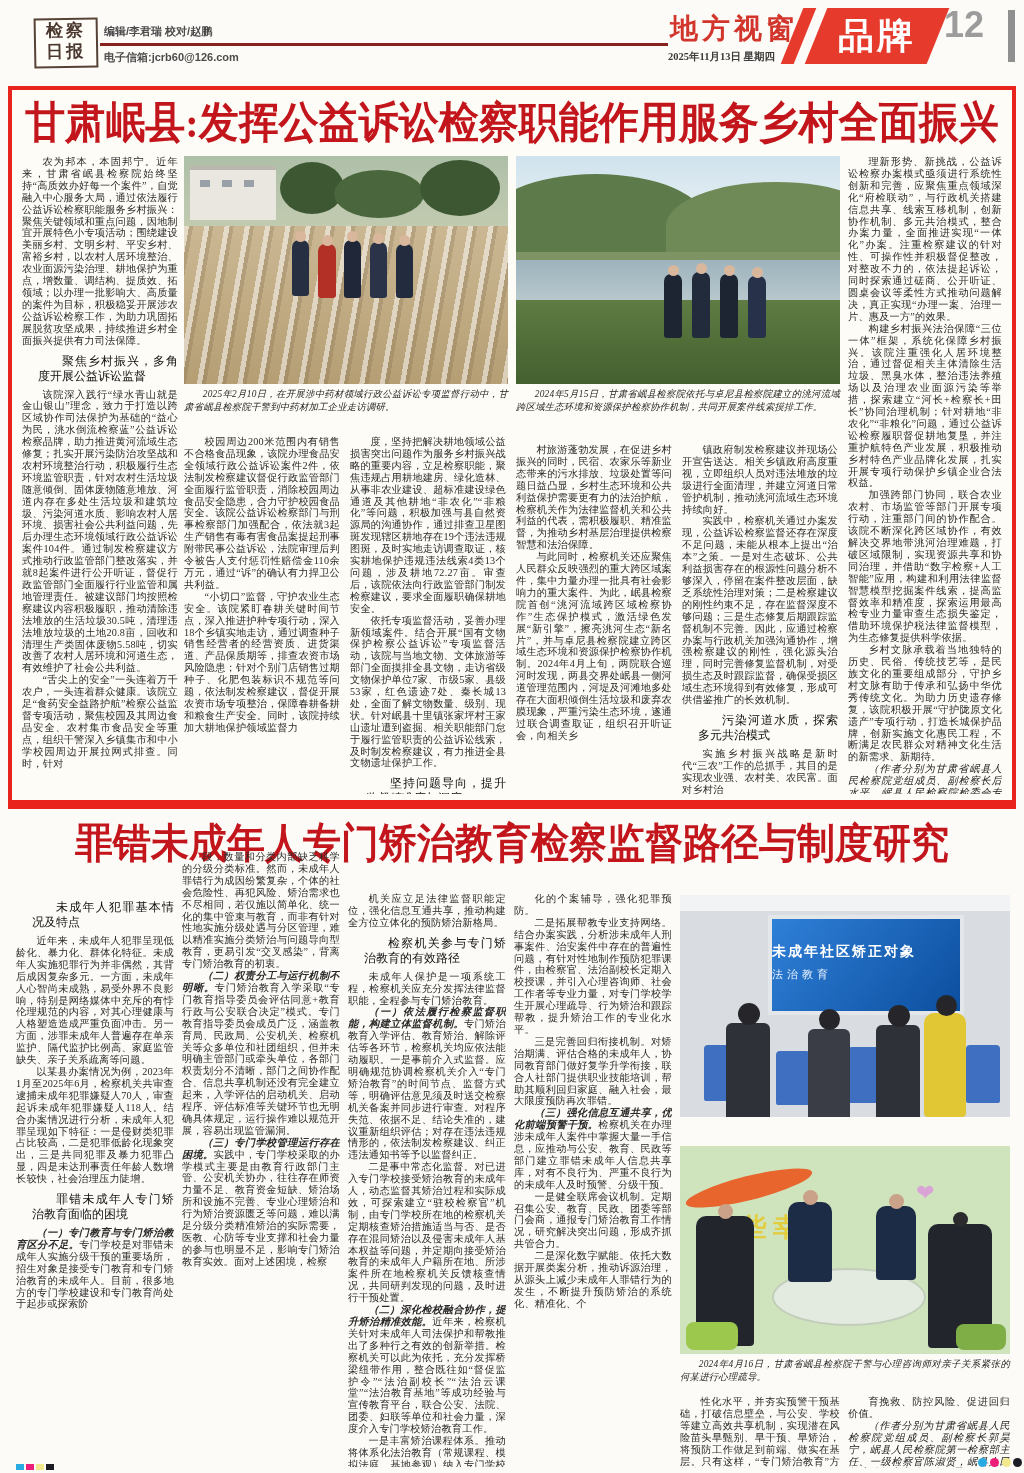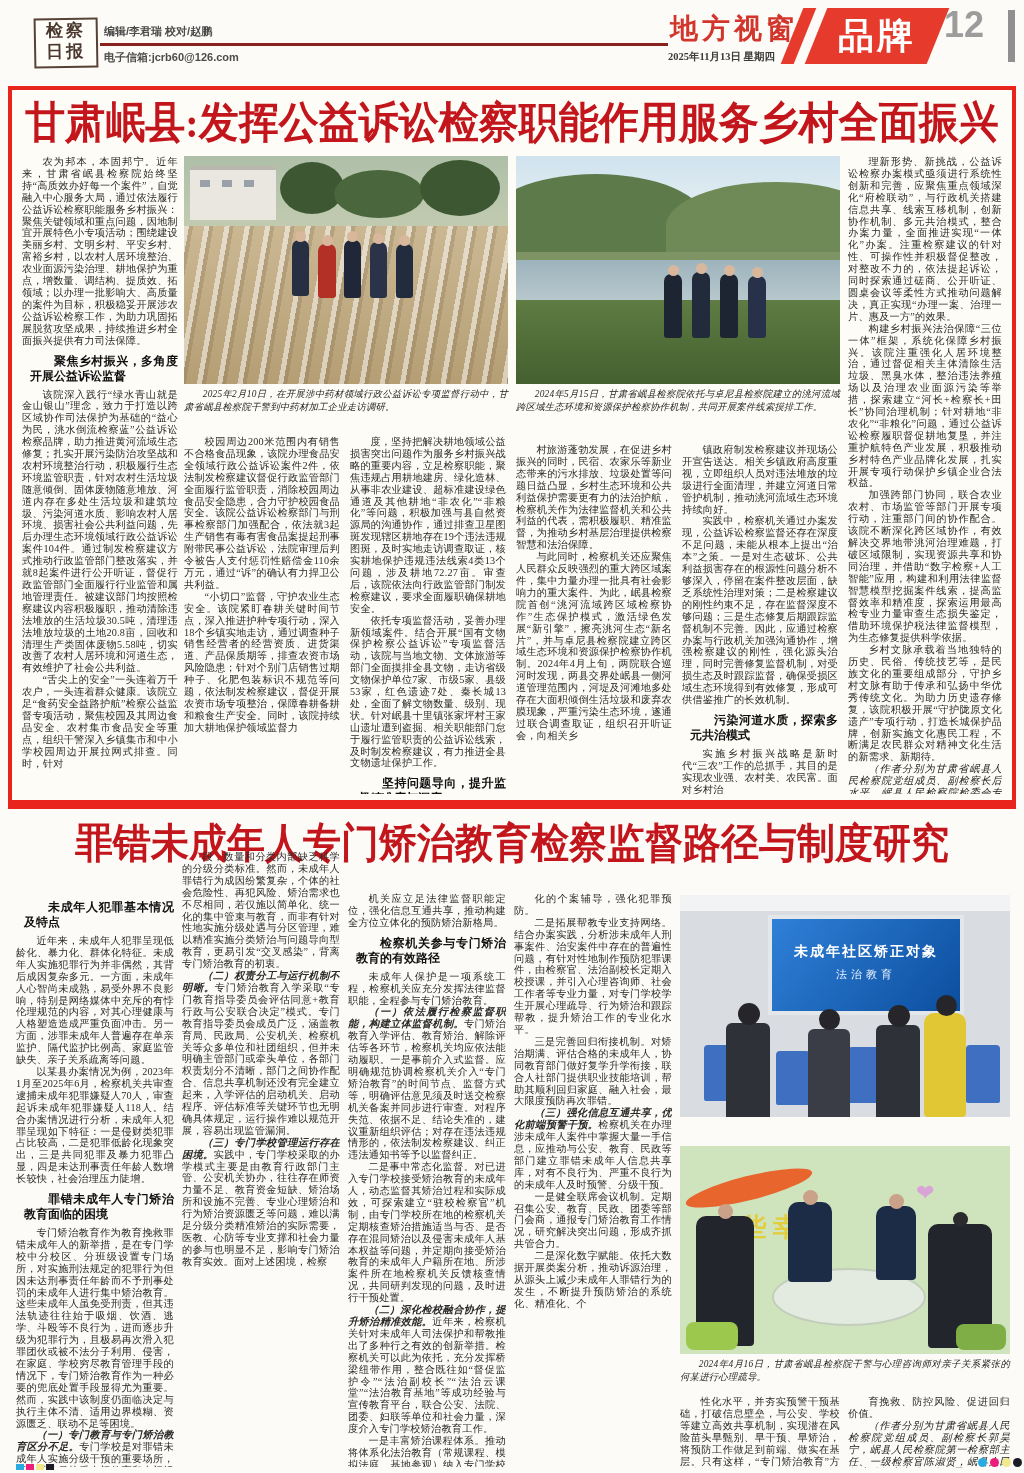--- a/index.html
+++ b/index.html
@@ -27,21 +27,21 @@
   .graybar{position:absolute;left:1008px;top:10px;width:7px;height:52px;background:#8f8f8f;}
   
   .abox1{position:absolute;left:8px;top:86px;width:1000px;height:710px;border:4px solid #e8241c;
         border-bottom-width:9px;background:#fdfcf6;}
   .hl1{margin:9px 0 0 0;text-align:center;font-size:40px;font-weight:800;color:#c3161c;
         letter-spacing:0px;line-height:48px;transform:scaleY(1.08);}
   .a1body{position:absolute;left:0;top:60px;right:0;bottom:0;}
   
   .col{position:absolute;overflow:hidden;}
   .col p{margin:0;text-indent:2em;text-align:justify;font-size:10.2px;line-height:11.9px;letter-spacing:0.2px;}
-  .col h3{margin:7px 0 5px 8px;font-size:12px;line-height:15px;font-weight:bold;color:#101010;
+  .col h3{margin:7px 0 5px 16px;font-size:12px;line-height:15px;font-weight:normal;color:#101010;
         text-indent:2em;text-align:justify;font-family:"Liberation Sans","DejaVu Sans",sans-serif;}
   .col p .lead{font-weight:bold;font-style:italic;}
   .col p.credit{font-style:italic;color:#222;}
   
   .c-a1-1{left:10px;top:6px;width:156px;height:638px;}
   .c-a1-2{left:172px;top:286px;width:156px;height:358px;}
   .c-a1-3{left:338px;top:286px;width:156px;height:358px;}
   .c-a1-4{left:504px;top:294px;width:156px;height:350px;}
   .c-a1-5{left:670px;top:294px;width:156px;height:350px;}
   .c-a1-6{left:836px;top:6px;width:154px;height:638px;}
@@ -80,21 +80,21 @@
   .c-a2-3{left:348px;top:893px;width:158px;height:574px;}
   .c-a2-4{left:514px;top:893px;width:158px;height:574px;}
   .c-a2-bl{left:680px;top:1396px;width:160px;height:72px;}
   .c-a2-br{left:848px;top:1396px;width:162px;height:72px;}
   .ph-a2-1{left:680px;top:895px;width:330px;}
   .ph-a2-1 .scene{height:222px;background:#d9dde2;}
   .ph-a2-2{left:680px;top:1146px;width:330px;}
   .ph-a2-2 .scene{height:208px;background:#cfe3bd;}
   .ceil{position:absolute;left:0;top:0;right:0;height:16px;background:#f2f3f4;}
   .screen{position:absolute;left:88px;top:20px;width:188px;height:92px;border:4px solid #e4e7ea;
-        background:linear-gradient(130deg,#2f80d8,#0c4e9e);text-align:center;color:#fff;}
+        background:linear-gradient(130deg,#2f80d8,#0c4e9e);color:#fff;}
   .screen .t1{display:block;margin-top:24px;font-size:14px;font-weight:bold;letter-spacing:2px;}
   .screen .t2{display:block;margin-top:6px;font-size:11px;letter-spacing:4px;color:#e8f2ff;}
   .chair{position:absolute;background:#3f6fc0;border-radius:4px 4px 2px 2px;}
   .head{position:absolute;border-radius:50%;background:#26262a;}
   .body2{position:absolute;border-radius:6px 6px 0 0;background:#2e3138;}
   .yellowp{position:absolute;background:#e2c735;border-radius:10px 10px 4px 4px;}
   .swoosh{position:absolute;left:4px;top:30px;width:130px;height:24px;background:#e8652e;
         border-radius:50%;transform:rotate(-14deg);}
   .deco{position:absolute;color:#e3cd3d;font-weight:bold;}
   .heart{position:absolute;color:#d9a3d6;font-size:22px;}
@@ -207,21 +207,20 @@
     </div>
   </div>
 
   <h1 class="hl2">罪错未成年人专门矫治教育检察监督路径与制度研究</h1>
 
   <div class="col c-a2-1">
       <h3>未成年人犯罪基本情况及特点</h3>
       <p>近年来，未成年人犯罪呈现低龄化、暴力化、群体化特征。未成年人实施犯罪行为并非偶然，其背后成因复杂多元。一方面，未成年人心智尚未成熟，易受外界不良影响，特别是网络媒体中充斥的有悖伦理规范的内容，对其心理健康与人格塑造造成严重负面冲击。另一方面，涉罪未成年人普遍存在单亲监护、隔代监护比例高、家庭监管缺失、亲子关系疏离等问题。</p>
       <p>以某县办案情况为例，2023年1月至2025年6月，检察机关共审查逮捕未成年犯罪嫌疑人70人，审查起诉未成年犯罪嫌疑人118人。结合办案情况进行分析，未成年人犯罪呈现如下特征：一是侵财类犯罪占比较高，二是犯罪低龄化现象突出，三是共同犯罪及暴力犯罪凸显，四是未达刑事责任年龄人数增长较快，社会治理压力陡增。</p>
       <h3>罪错未成年人专门矫治教育面临的困境</h3>
-      <p>专门矫治教育作为教育挽救罪错未成年人的新举措，是在专门学校中分校区、分班级设置专门场所，对实施刑法规定的犯罪行为但因未达刑事责任年龄而不予刑事处罚的未成年人进行集中矫治教育。这些未成年人虽免受刑责，但其违法轨迹往往始于吸烟、饮酒、逃学、斗殴等不良行为，进而逐步升级为犯罪行为，且极易再次滑入犯罪团伙或被不法分子利用、侵害，在家庭、学校穷尽教育管理手段的情况下，专门矫治教育作为一种必要的兜底处置手段显得尤为重要。然而，实践中该制度仍面临决定与执行主体不清、适用边界模糊、资源匮乏、联动不足等困境。</p>
       <p><span class="lead">（一）专门教育与专门矫治教育区分不足。</span>专门学校是对罪错未成年人实施分级干预的重要场所，招生对象是接受专门教育和专门矫治教育的未成年人。目前，很多地方的专门学校建设和专门教育尚处于起步或探索阶</p>
     </div>
   <div class="col c-a2-2">
       <p>段，数量和分类内部缺乏科学的分级分类标准。然而，未成年人罪错行为成因纷繁复杂，个体的社会危险性、再犯风险、矫治需求也不尽相同，若仅施以简单化、统一化的集中管束与教育，而非有针对性地实施分级处遇与分区管理，难以精准实施分类矫治与问题导向型教育，更易引发“交叉感染”，背离专门矫治教育的初衷。</p>
       <p><span class="lead">（二）权责分工与运行机制不明晰。</span>专门矫治教育入学采取“专门教育指导委员会评估同意+教育行政与公安联合决定”模式。专门教育指导委员会成员广泛，涵盖教育局、民政局、公安机关、检察机关等众多单位和社团组织，但并未明确主管部门或牵头单位，各部门权责划分不清晰，部门之间协作配合、信息共享机制还没有完全建立起来，入学评估的启动机关、启动程序、评估标准等关键环节也无明确具体规定，运行操作难以规范开展，容易出现监管漏洞。</p>
       <p><span class="lead">（三）专门学校管理运行存在困境。</span>实践中，专门学校采取的办学模式主要是由教育行政部门主管、公安机关协办，往往存在师资力量不足、教育资金短缺、矫治场所和设施不完善、专业心理矫治和行为矫治资源匮乏等问题，难以满足分级分类精准矫治的实际需要，医教、心防等专业支撑和社会力量的参与也明显不足，影响专门矫治教育实效。面对上述困境，检察</p>
     </div>
   <div class="col c-a2-3">
       <p>机关应立足法律监督职能定位，强化信息互通共享，推动构建全方位立体化的预防矫治新格局。</p>
       <h3>检察机关参与专门矫治教育的有效路径</h3>

